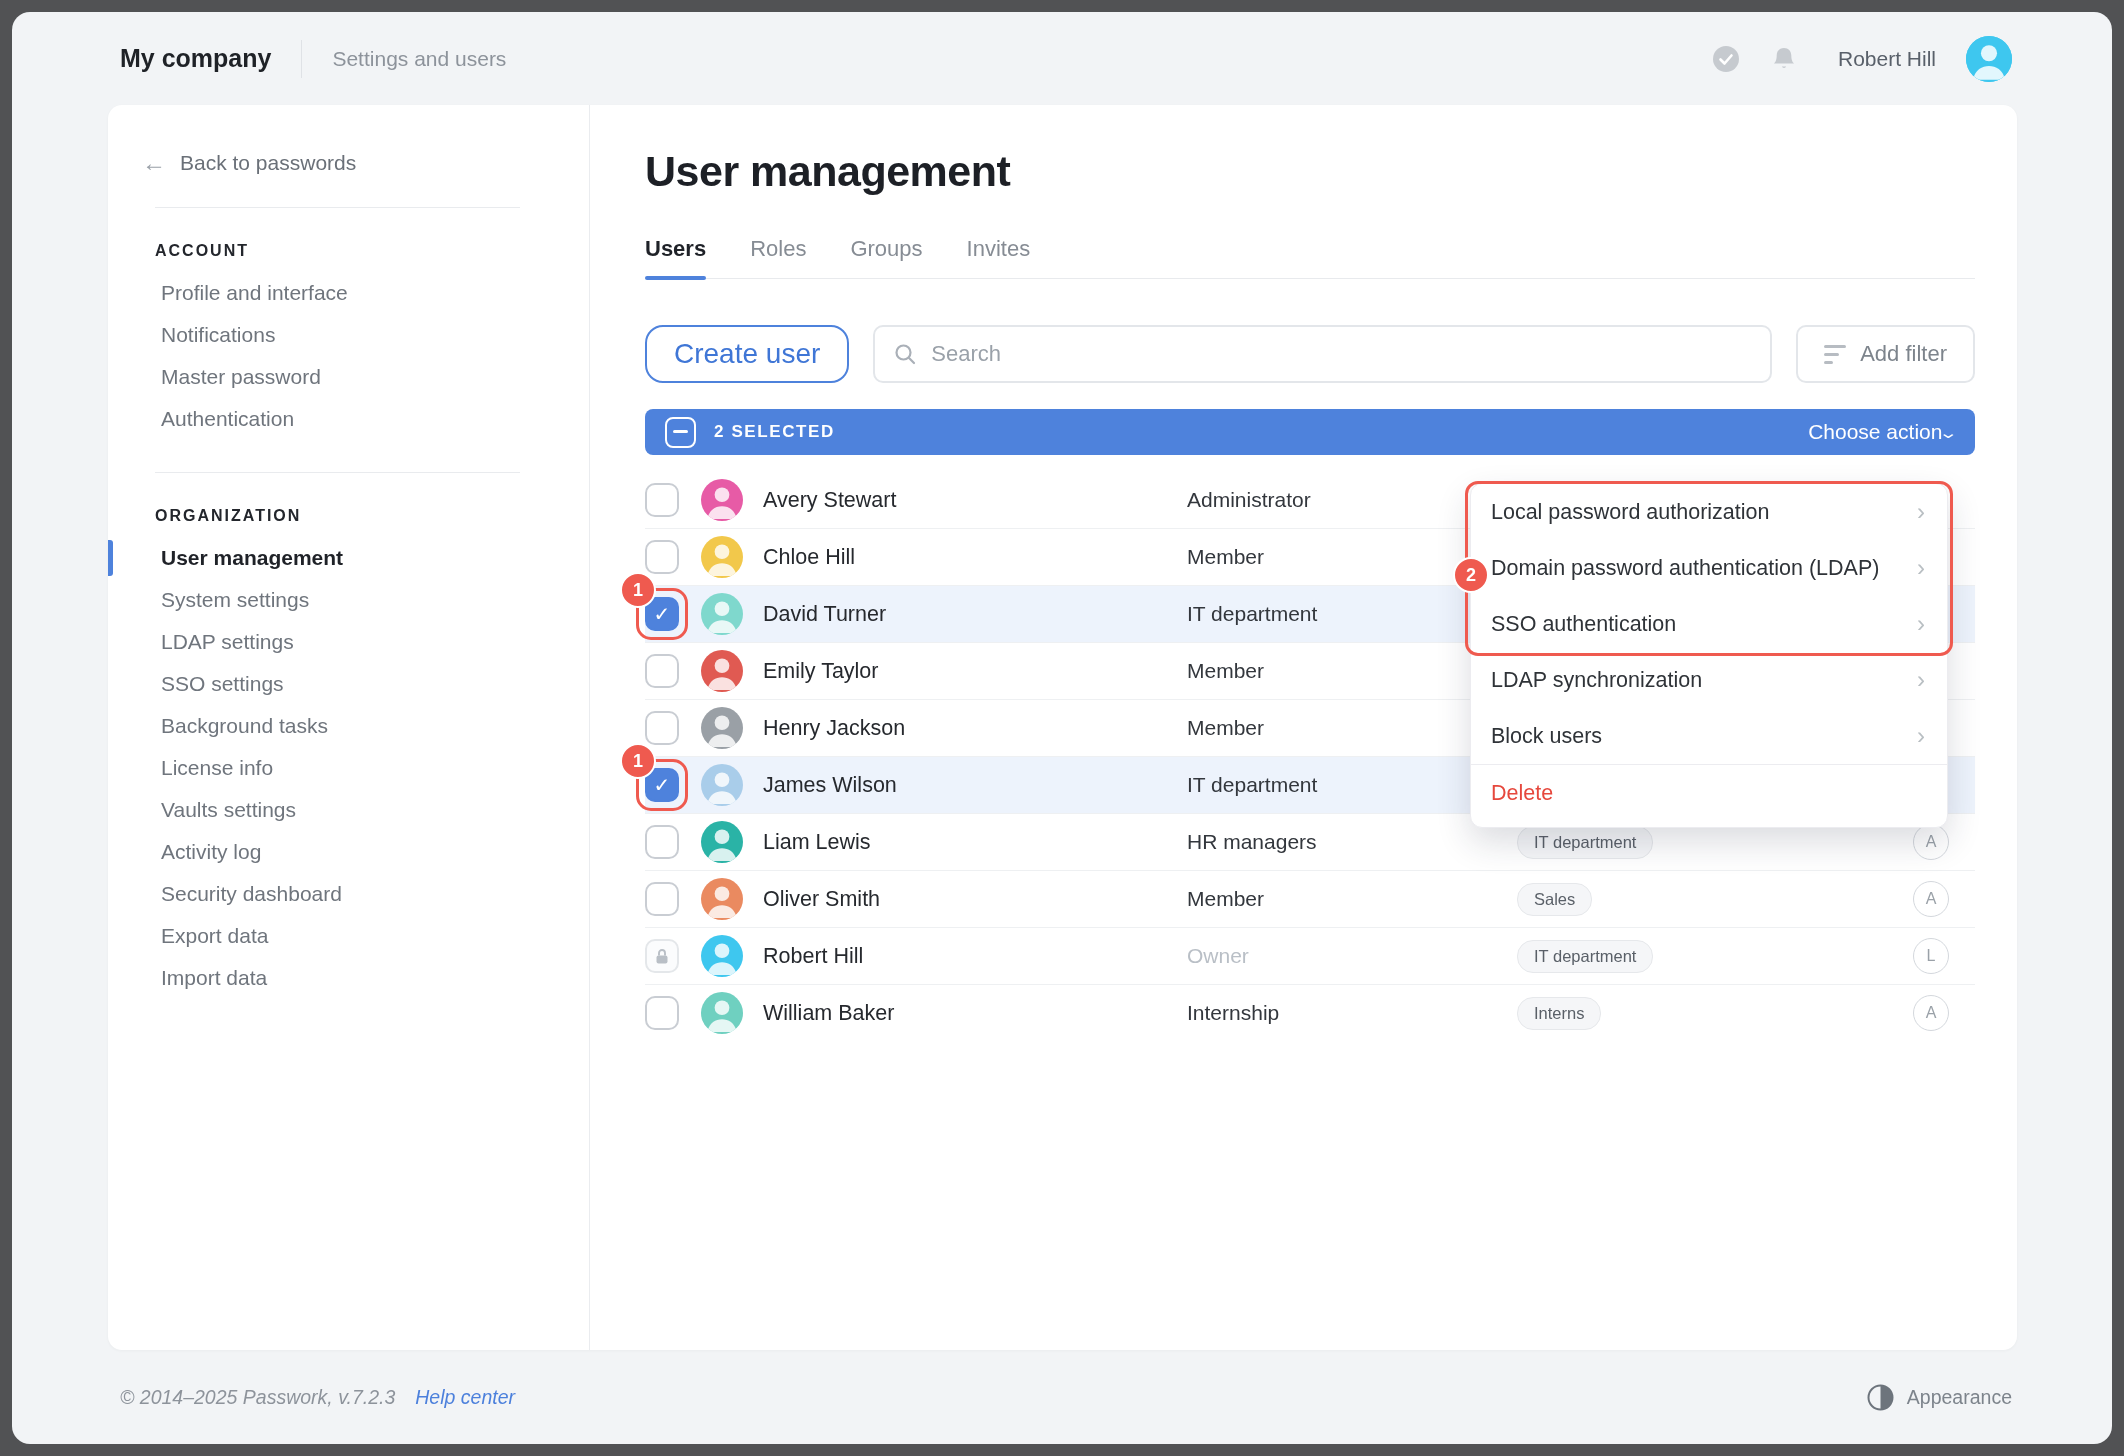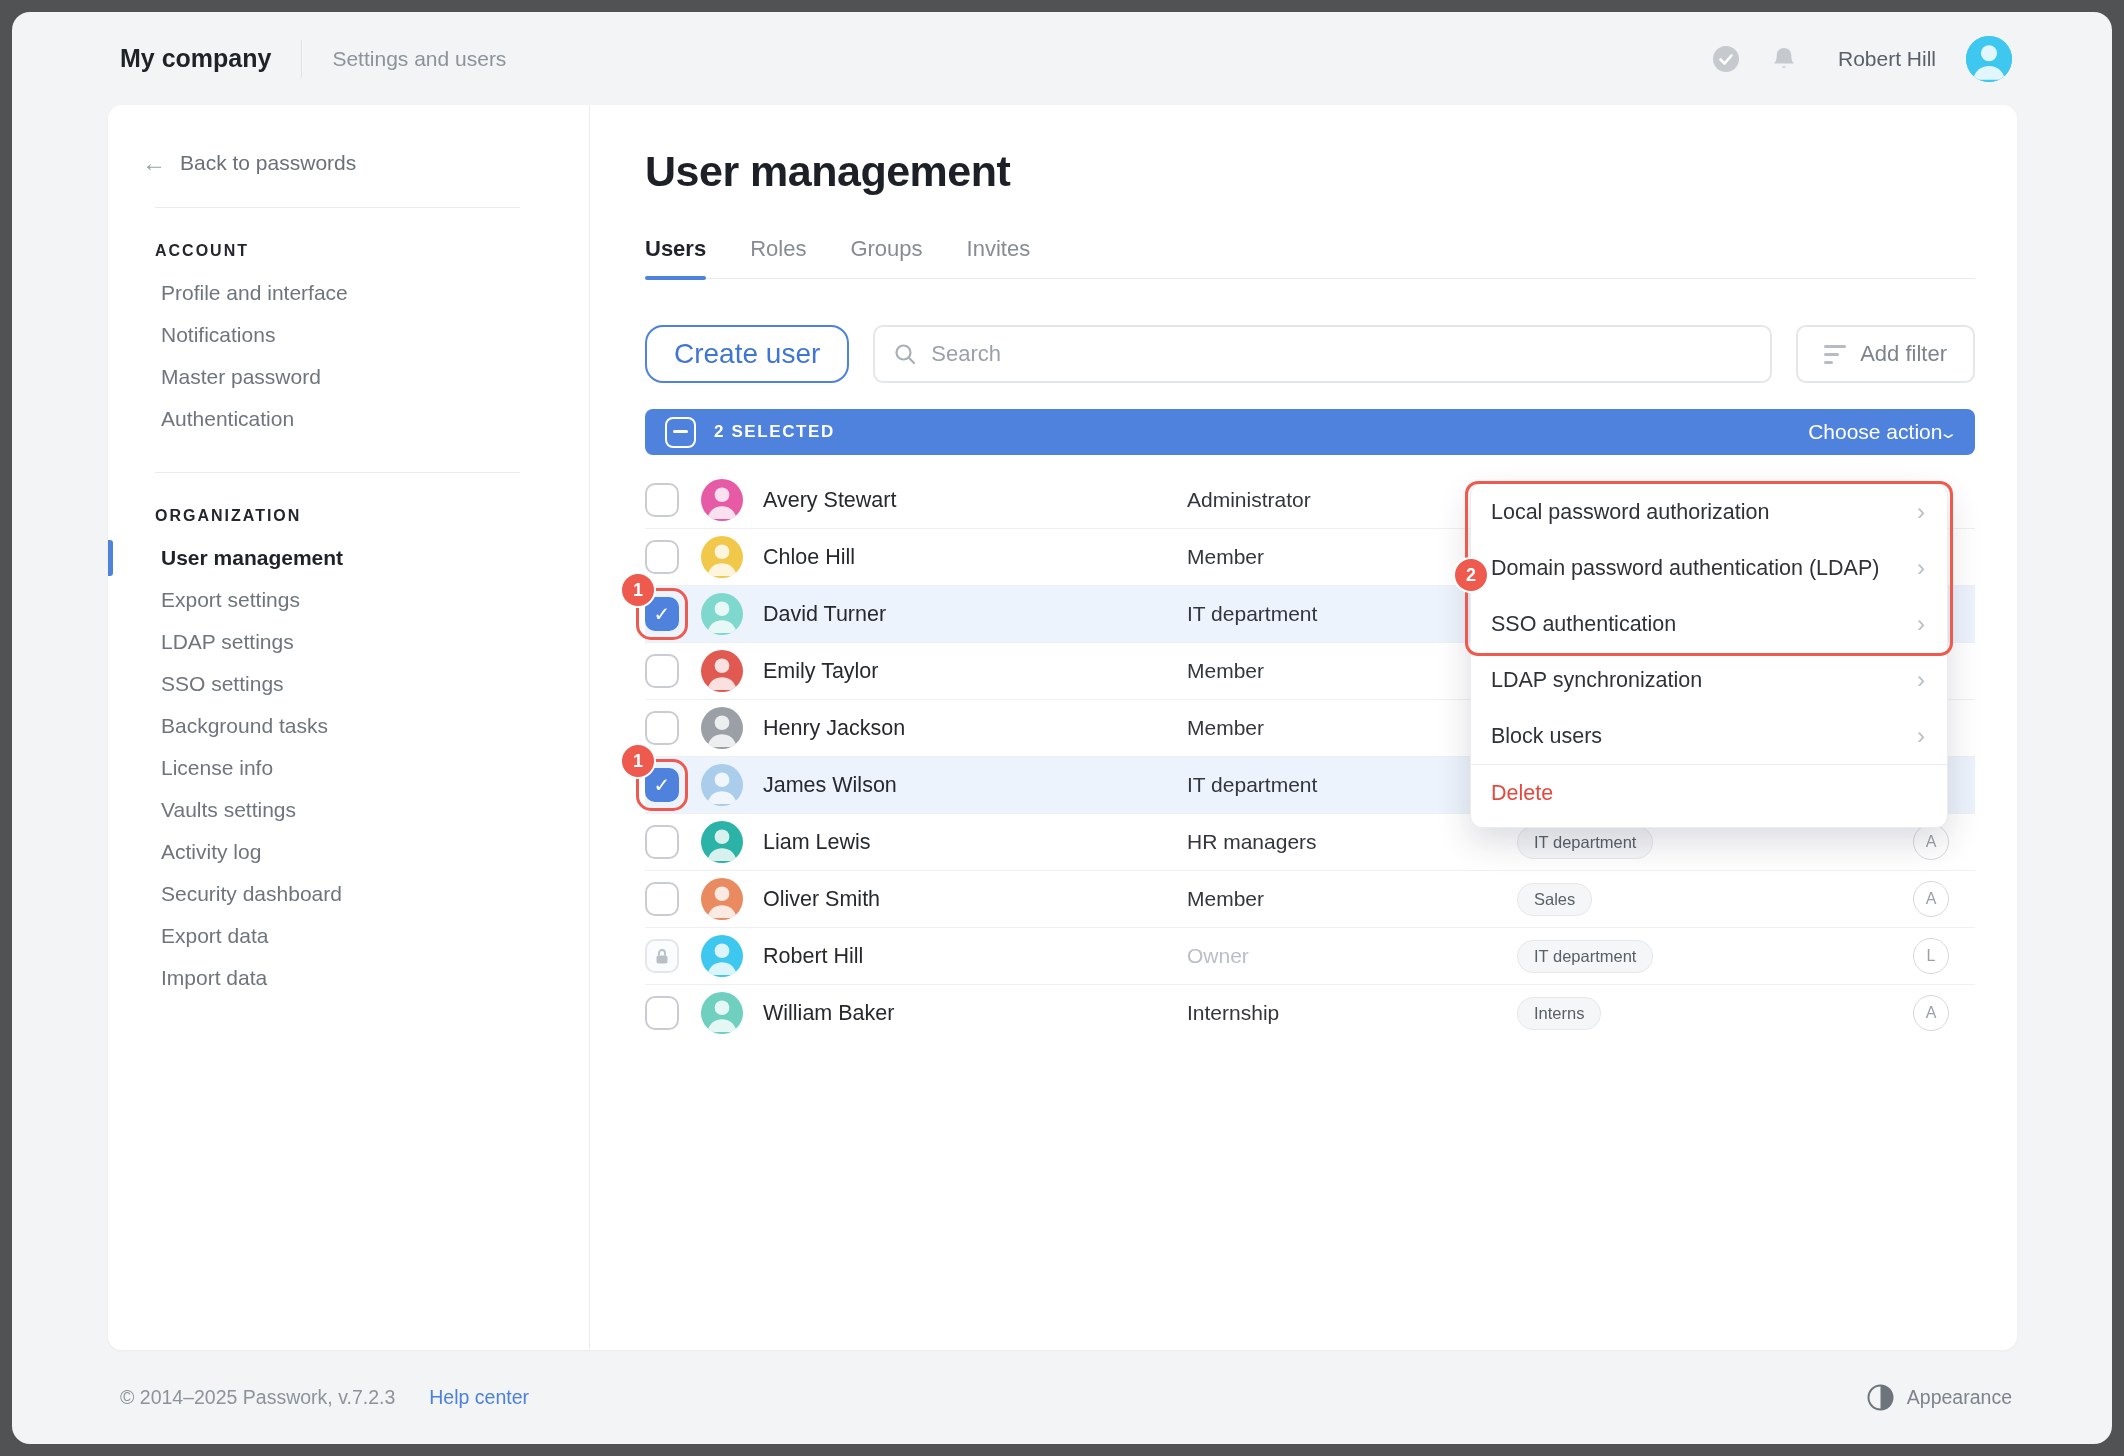--- a/index.html
+++ b/index.html
@@ -147,21 +147,21 @@
     position:absolute;left:-6px;right:-6px;top:-3px;height:175px;box-sizing:border-box;
     border:3.5px solid #ef5a4f;border-radius:13px;pointer-events:none;
   }
   .menu .num-badge{left:-18px;top:73px;}
   
   .footer{
     position:absolute;left:0;bottom:0;width:100%;height:94px;
     display:flex;align-items:center;justify-content:space-between;
     padding:0 100px 0 108px;box-sizing:border-box;
   }
-  .footer-left{display:flex;align-items:flex-start;gap:34px;}
+  .footer-left{display:flex;align-items:flex-start;gap:20px;font-style:italic;}
   .copyright{font-size:19.5px;color:#8d939b;}
   .help-link{font-size:19.5px;color:#4c80dc;cursor:pointer;}
   .appearance{display:flex;align-items:center;gap:13px;font-size:19.5px;color:#7d848c;cursor:pointer;}
 </style>
 </head>
 <body>
 
 <div class="screen">
 
   <div class="topbar">
@@ -215,21 +215,21 @@
           </div>
           <div class="side-item">
             <span>Authentication</span>
           </div>
           <div class="side-divider"></div>
           <div class="side-title">ORGANIZATION</div>
           <div class="side-item active">
             <span>User management</span>
           </div>
           <div class="side-item">
-            <span>Export settings</span>
+            <span>System settings</span>
           </div>
           <div class="side-item">
             <span>LDAP settings</span>
           </div>
           <div class="side-item">
             <span>SSO settings</span>
           </div>
           <div class="side-item">
             <span>Background tasks</span>
           </div>

